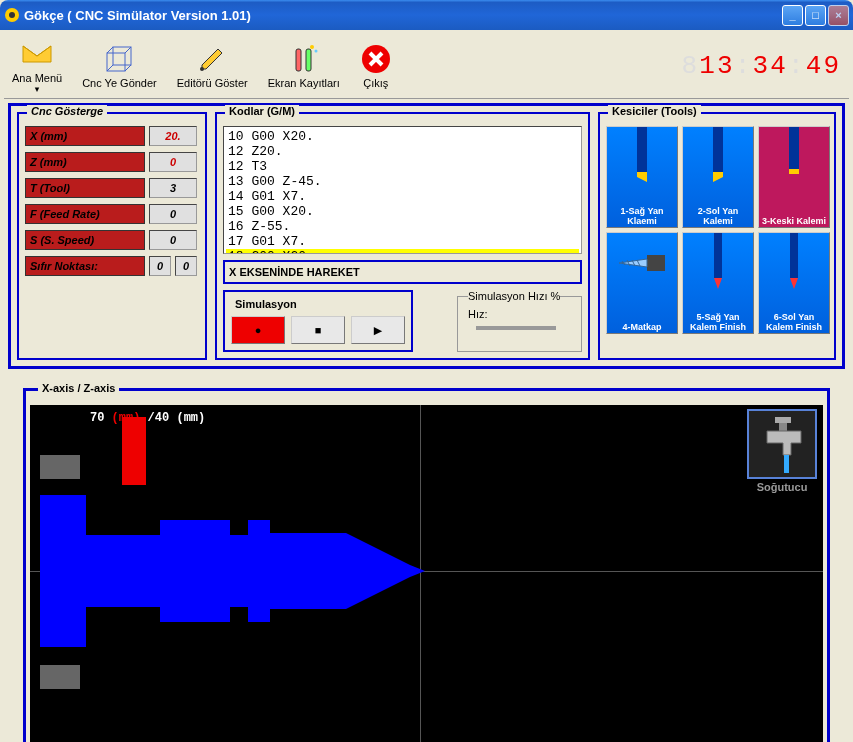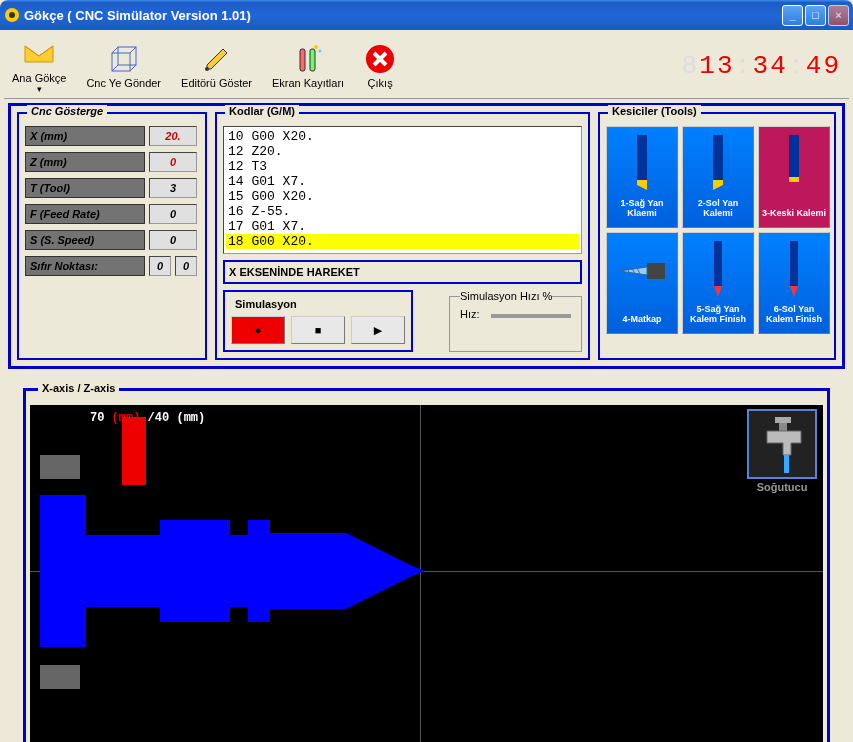--- a/index.html
+++ b/index.html
@@ -30,45 +30,45 @@
 .mainframe { border: 3px solid #0000cc; margin: 4px; padding: 6px; display: flex; gap: 8px; }
 .bottomframe { border: 3px solid #0000cc; margin: 19px; }
 
 
 .panel { border: 2px solid #0000cc; position: relative; padding: 12px 6px 6px 6px; }
 .panel-title { position: absolute; top: -9px; left: 8px; background: #ece9d8; padding: 0 4px; font-weight: bold; font-size: 11px; }
 
 
 .gosterge { width: 190px; font-style: italic; }
 .gost-row { display: flex; align-items: center; margin-bottom: 6px; gap: 4px; }
-.gost-label { background: #737373; color: black; width: 120px; padding: 3px 4px; font-weight: bold; font-size: 11px; border: 1px solid #333; }
+.gost-label { background: #b91c1c; color: black; width: 120px; padding: 3px 4px; font-weight: bold; font-size: 11px; border: 1px solid #333; }
 .gost-val { background: #e0e0e0; border: 1px inset #999; width: 48px; text-align: center; padding: 3px 2px; font-weight: bold; font-size: 11px; }
 .gost-val.red { color: #c00; }
 .gost-val.sm { width: 22px; }
 
 
 .kodlar { flex: 1; }
 .codebox { background: white; border: 1px inset #999; height: 128px; overflow-y: scroll; font-family: 'Courier New', monospace; font-size: 13px; padding: 2px; white-space: pre; }
 .codeline { padding: 0 2px; }
 .codeline.hl { background: yellow; }
 .statusline { border: 2px solid #0000cc; margin-top: 6px; padding: 4px; font-weight: bold; font-size: 11px; }
-.simrow { display: flex; gap: 0; margin-top: 6px; }
+.simrow { display: flex; gap: 8px; margin-top: 6px; }
 .simpanel { border: 2px solid #0000cc; padding: 6px; }
 .simpanel .panel-title { top: 2px; position: static; background: none; margin-bottom: 4px; display: block; }
 .simbtns { display: flex; gap: 6px; }
 .simbtn { width: 54px; height: 28px; border: 1px outset #ccc; background: #e8e8e8; display: flex; align-items: center; justify-content: center; cursor: pointer; }
 .simbtn.rec { background: #e00; color: black; }
 .hizpanel { border: 1px solid #999; padding: 6px 10px; position: relative; flex: 1; font-size: 11px; margin-left: 36px; }
 .hizpanel legend { font-size: 11px; }
 .slider { height: 4px; background: #999; width: 80px; display: inline-block; margin-left: 8px; position: relative; }
 
 
 .kesiciler { width: 238px; }
 .toolgrid { display: grid; grid-template-columns: repeat(3, 72px); gap: 4px; }
-.toolcell { border: 1px outset #ccc; background: linear-gradient(to bottom, #0080ff 0%, #0060dd 100%); height: 102px; display: flex; flex-direction: column; align-items: center; justify-content: space-between; padding: 8px 2px; cursor: pointer; }
+.toolcell { border: 1px outset #ccc; background: linear-gradient(to bottom, #0080ff 0%, #0060dd 100%); height: 102px; display: flex; flex-direction: column; align-items: center; justify-content: space-between; padding: 0 2px; cursor: pointer; }
 .toolcell.red { background: #be185d; }
 .toolicon { width: 50px; height: 60px; }
 .toollabel { color: white; font-size: 9px; font-weight: bold; text-align: center; line-height: 1.1; }
 .viewport { background: black; height: 340px; margin: 8px 4px 4px 4px; position: relative; }
 .axis-text { position: absolute; top: 6px; left: 60px; color: white; font-family: 'Courier New', monospace; font-size: 12px; font-weight: bold; }
 .centerline-h { position: absolute; background: #555; height: 1px; width: 100%; top: 166px; }
 .centerline-v { position: absolute; background: #555; width: 1px; height: 100%; left: 390px; }
 .sogutucu { position: absolute; top: 4px; right: 6px; text-align: center; color: #999; font-size: 11px; font-weight: bold; }
 .sogutucu-box { width: 70px; height: 70px; border: 2px solid #5882d8; background: #222; margin-bottom: 2px; position: relative; }
 
@@ -94,21 +94,21 @@
 </div>
 
 <div class="app-body">
 
 <div class="toolbar">
   <div class="toolbtn">
     <svg class="toolbtn-icon" viewBox="0 0 32 32">
           <path d="M2 8 L16 18 L30 8 L30 24 L2 24 Z" fill="#ffcc33" stroke="#cc9900"></path>
           <path d="M2 8 L16 18 L30 8" fill="none" stroke="#cc9900"></path>
         </svg>
-    <span class="toolbtn-label">Ana Gökçe</span>
+    <span class="toolbtn-label">Ana Menü</span>
         <span style="font-size:9px">▾</span>
   </div>
   <div class="toolbtn">
     <svg class="toolbtn-icon" viewBox="0 0 32 32">
           <g fill="none" stroke="#4466cc" stroke-width="1">
             <rect x="4" y="10" width="18" height="18"></rect>
             <rect x="10" y="4" width="18" height="18"></rect>
             <line x1="4" y1="10" x2="10" y2="4"></line>
             <line x1="22" y1="10" x2="28" y2="4"></line>
             <line x1="22" y1="28" x2="28" y2="22"></line>
@@ -177,21 +177,21 @@
         </div>
     <div class="gost-row">
           <div class="gost-label">Sıfır Noktası:</div>
           <div class="gost-val sm">0</div>
           <div class="gost-val sm">0</div>
         </div>
   </div>
 
   <div class="panel kodlar">
     <div class="panel-title">Kodlar (G/M)</div>
-    <div class="codebox" id="codebox"><div class="codeline">10 G00 X20.</div><div class="codeline">12 Z20.</div><div class="codeline">12 T3</div><div class="codeline">14 G01 X7.</div><div class="codeline">15 G00 X20.</div><div class="codeline">16 Z-55.</div><div class="codeline">17 G01 X7.</div><div class="codeline hl">18 G00 X20.</div></div>
+    <div class="codebox" id="codebox"><div class="codeline">10 G00 X20.</div><div class="codeline">12 Z20.</div><div class="codeline">12 T3</div><div class="codeline">13 G00 Z-45.</div><div class="codeline">14 G01 X7.</div><div class="codeline">15 G00 X20.</div><div class="codeline">16 Z-55.</div><div class="codeline">17 G01 X7.</div><div class="codeline hl">18 G00 X20.</div></div>
     <div class="statusline">X EKSENİNDE HAREKET</div>
     <div class="simrow">
       <div class="simpanel">
         <span class="panel-title" style="position:static;display:block;margin-bottom:6px">Simulasyon</span>
         <div class="simbtns">
           <div class="simbtn rec">●</div>
           <div class="simbtn">■</div>
           <div class="simbtn">▶</div>
         </div>
       </div>

